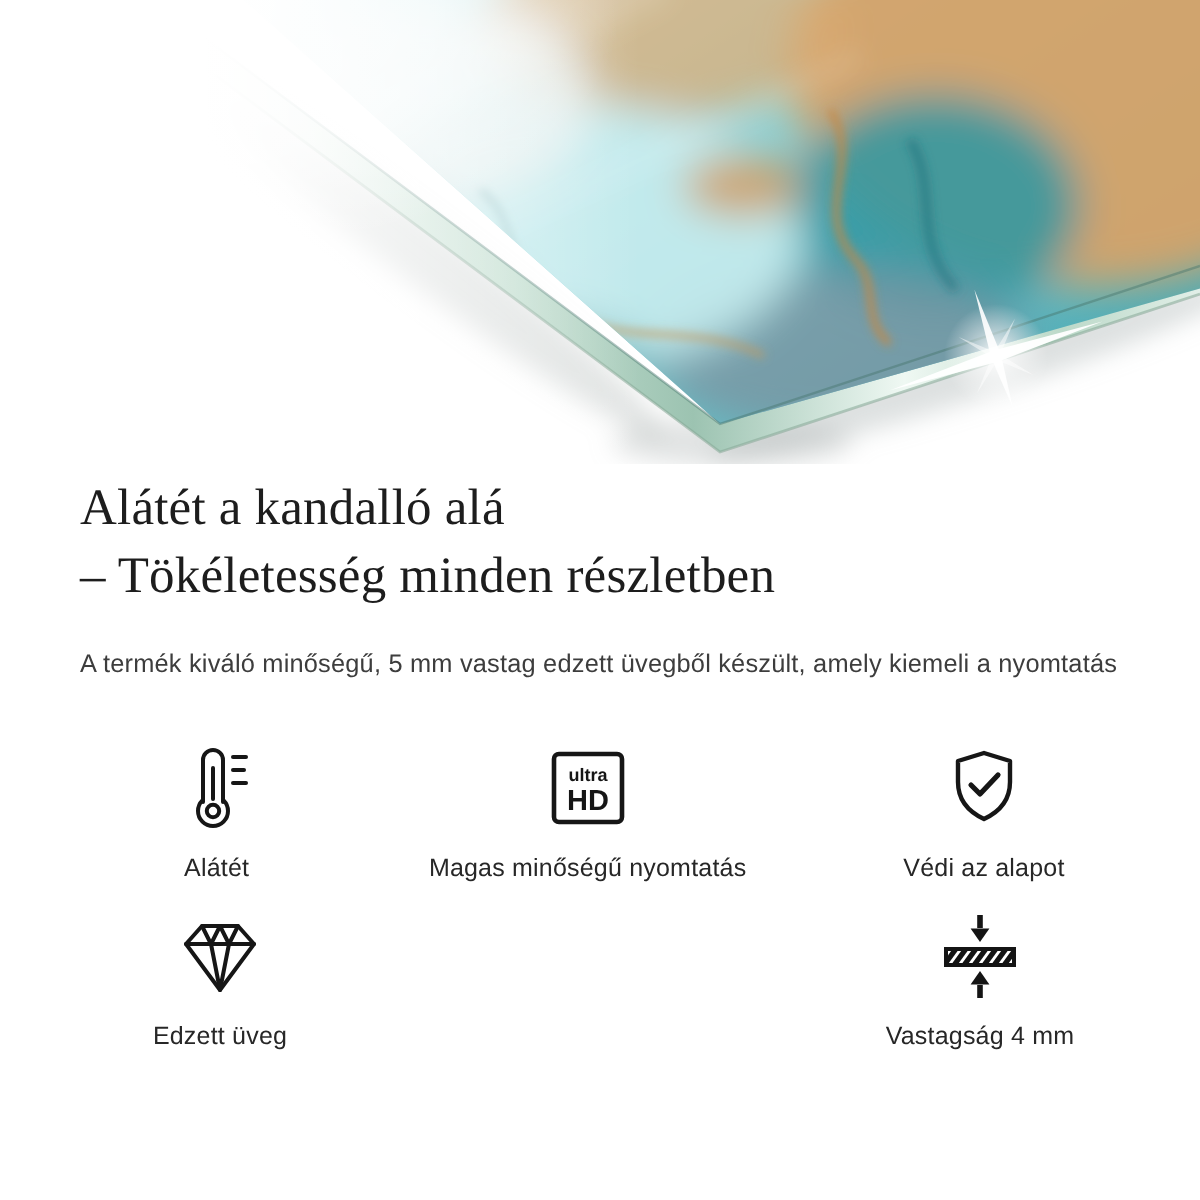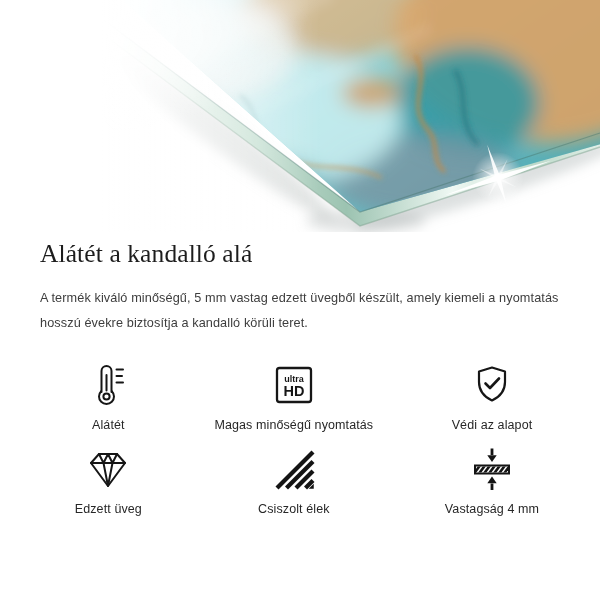--- a/index.html
+++ b/index.html
@@ -151,25 +151,25 @@
           </g>
           <circle cx="0" cy="0" r="3.4"></circle>
         </g>
       </g>
     </svg>
   </div>
 
   <div class="content">
     <div class="title">
       <div>Alátét a kandalló alá</div>
+      <div>– Tökéletesség minden részletben</div>
     </div>
 
     <div class="desc">
       <div>A termék kiváló minőségű, 5 mm vastag edzett üvegből készült, amely kiemeli a nyomtatás</div>
-      <div>hosszú évekre biztosítja a kandalló körüli teret.</div>
     </div>
 
     <div class="features">
       <div class="feature-row">
 
         <div class="feature c1">
           <div class="icon-box">
             <svg width="48" height="48" viewBox="0 0 48 48" fill="none" stroke="#161616" stroke-width="2" stroke-linecap="round">
               <circle cx="22.5" cy="35.5" r="7.5"></circle>
               <path d="M17.5,31 V10 a5,5 0 0 1 10,0 V31" fill="#ffffff"></path>
@@ -212,32 +212,20 @@
             <svg width="48" height="48" viewBox="0 0 48 48" fill="none" stroke="#161616" stroke-width="2" stroke-linejoin="round" stroke-linecap="round">
               <path d="M15,9 L33,9 L41,18 L24,41 L7,18 Z"></path>
               <line x1="7" y1="18" x2="41" y2="18"></line>
               <path d="M15,9 L19.5,18 L24,9 L28.5,18 L33,9"></path>
               <path d="M19.5,18 L24,41 M28.5,18 L24,41"></path>
             </svg>
           </div>
           <div class="feature-label">Edzett üveg</div>
         </div>
 
-        <div class="feature c2">
-          <div class="icon-box">
-            <svg width="48" height="48" viewBox="0 0 48 48" stroke="#141414" stroke-width="4.2">
-              <line x1="7" y1="43" x2="43" y2="7"></line>
-              <line x1="16.5" y1="43" x2="43" y2="16.5"></line>
-              <line x1="26" y1="43" x2="43" y2="26"></line>
-              <line x1="35.5" y1="43" x2="43" y2="35.5"></line>
-              <path d="M40.5,43 L43,40.5 L43,43 Z" fill="#141414" stroke-width="1.5"></path>
-            </svg>
-          </div>
-          <div class="feature-label">Csiszolt élek</div>
-        </div>
 
         <div class="feature c3">
           <div class="icon-box">
             <svg width="48" height="48" viewBox="0 0 48 48">
               <defs>
                 <clipPath id="barClip">
                     <rect x="8" y="21.5" width="32" height="6"></rect>
                   </clipPath>
               </defs>
               <line x1="24" y1="3.5" x2="24" y2="10" stroke="#141414" stroke-width="2.8"></line>

